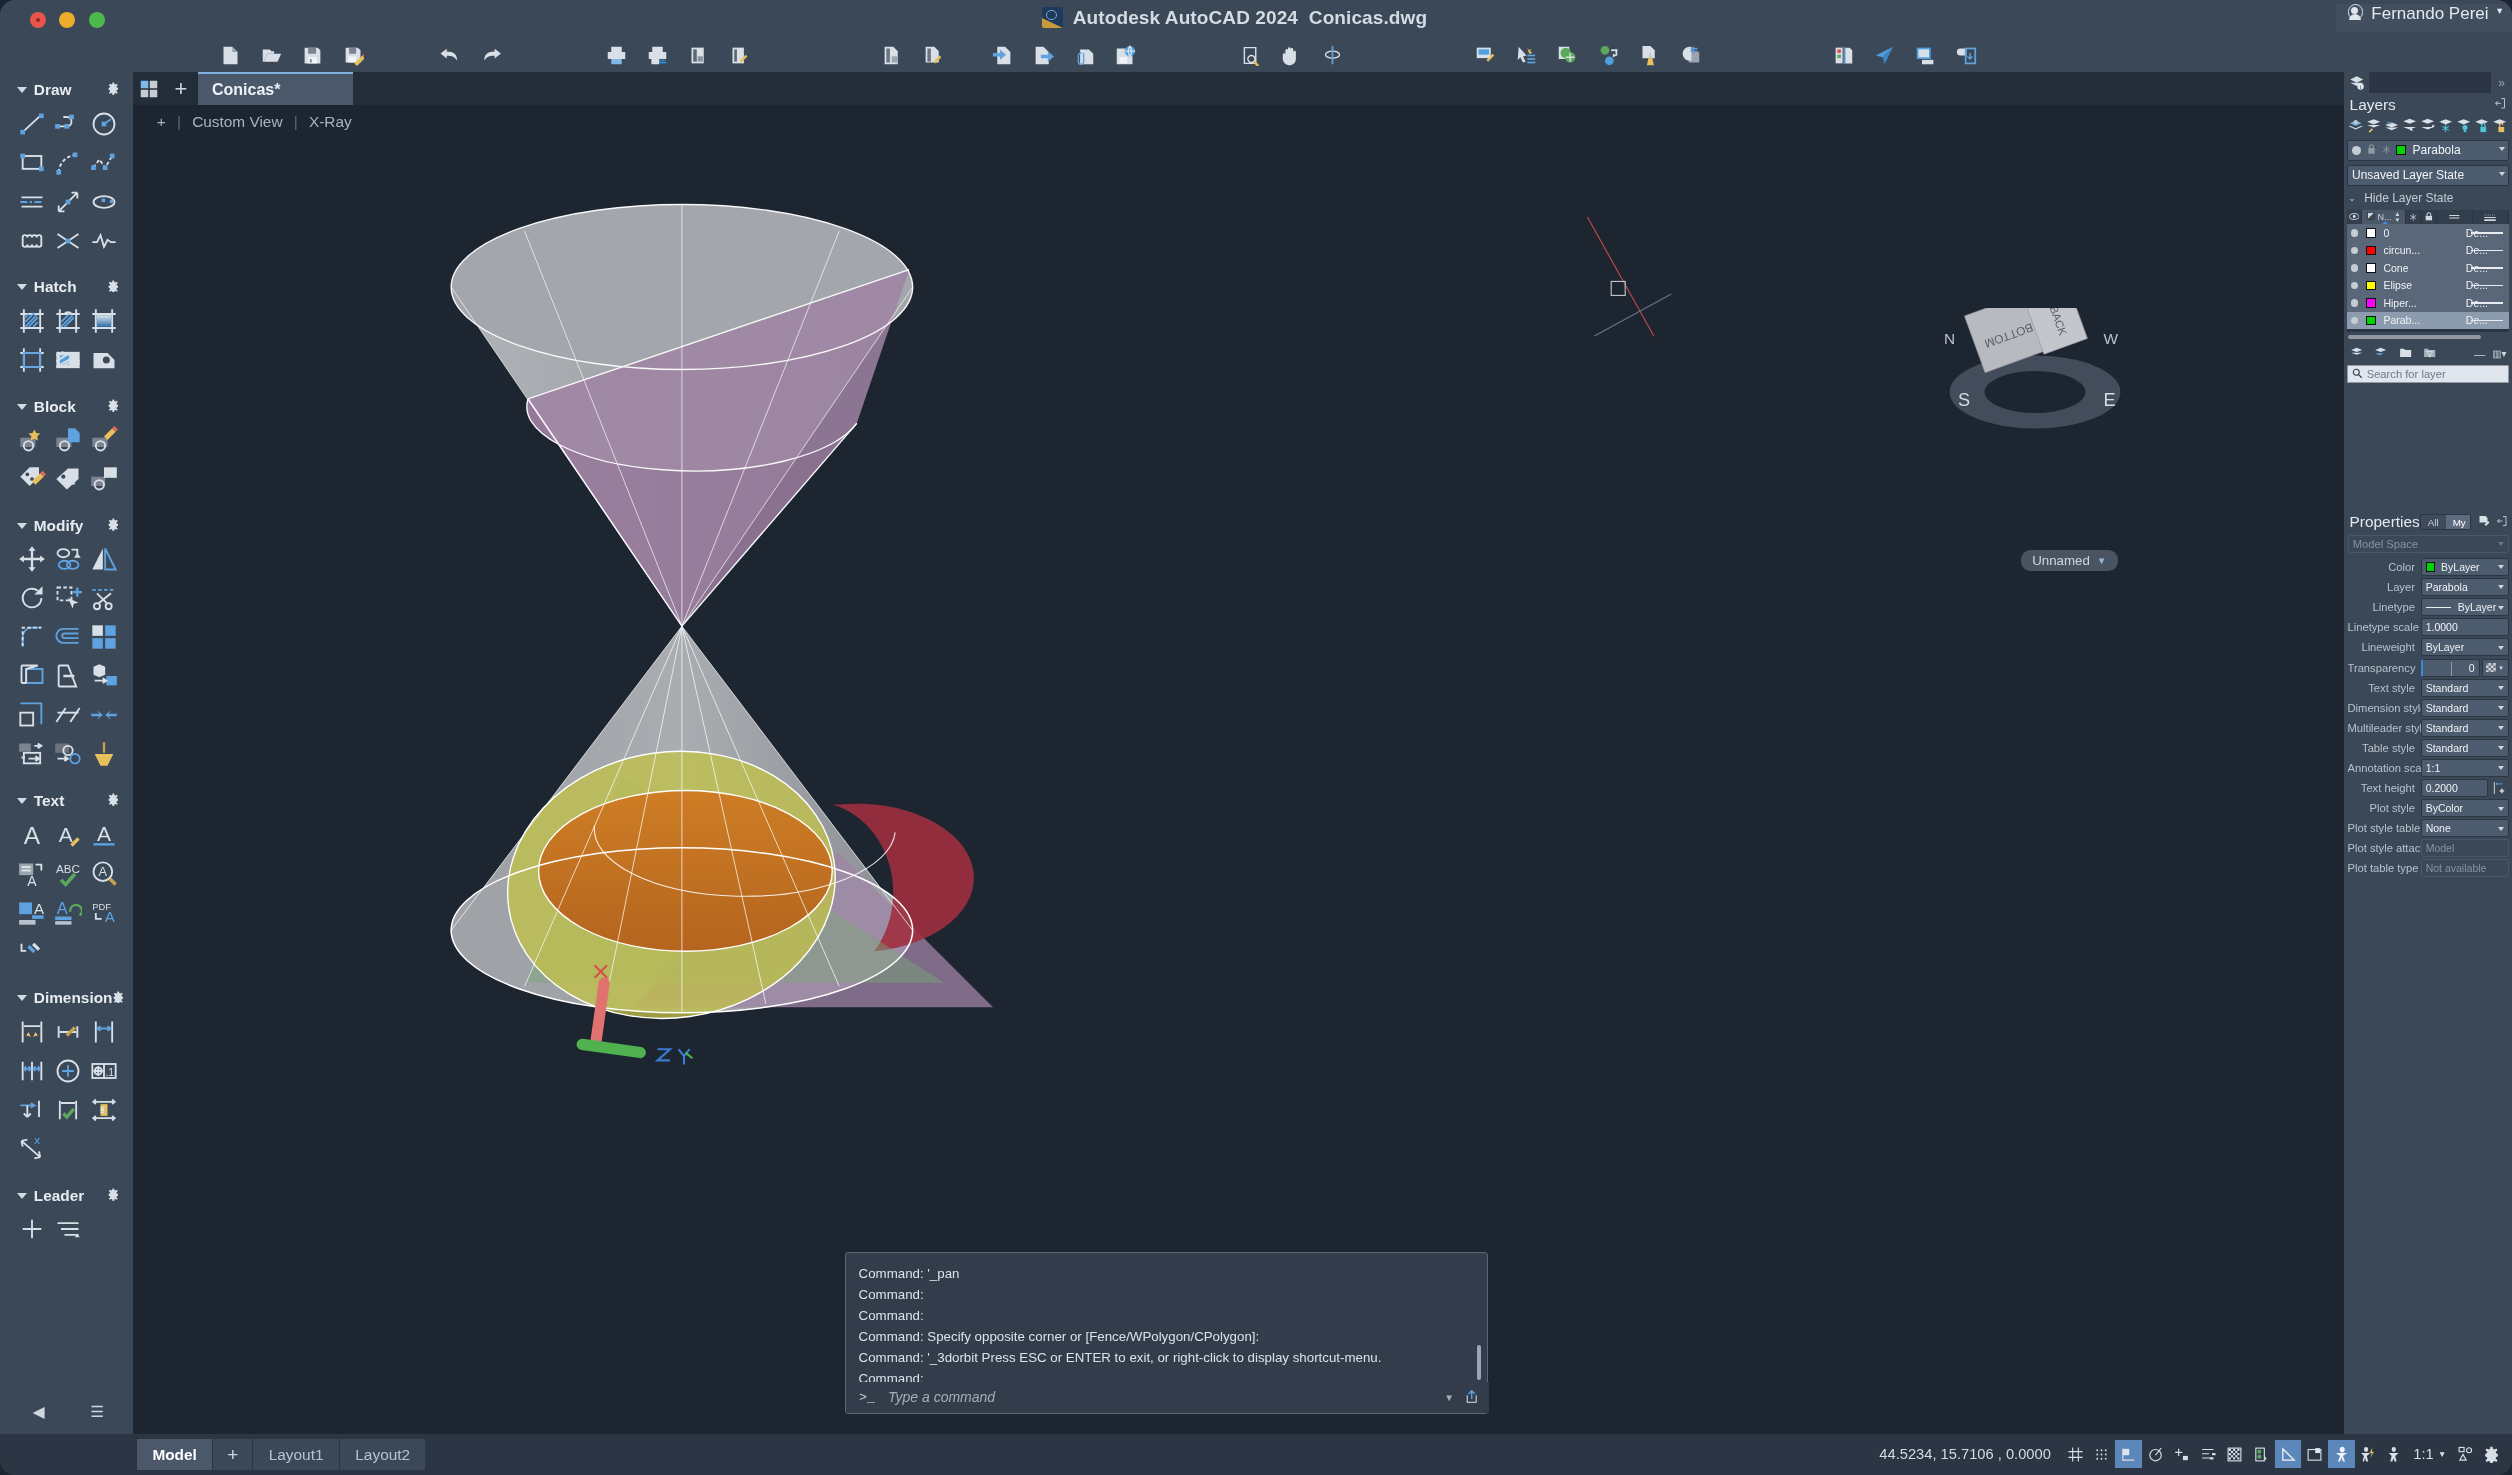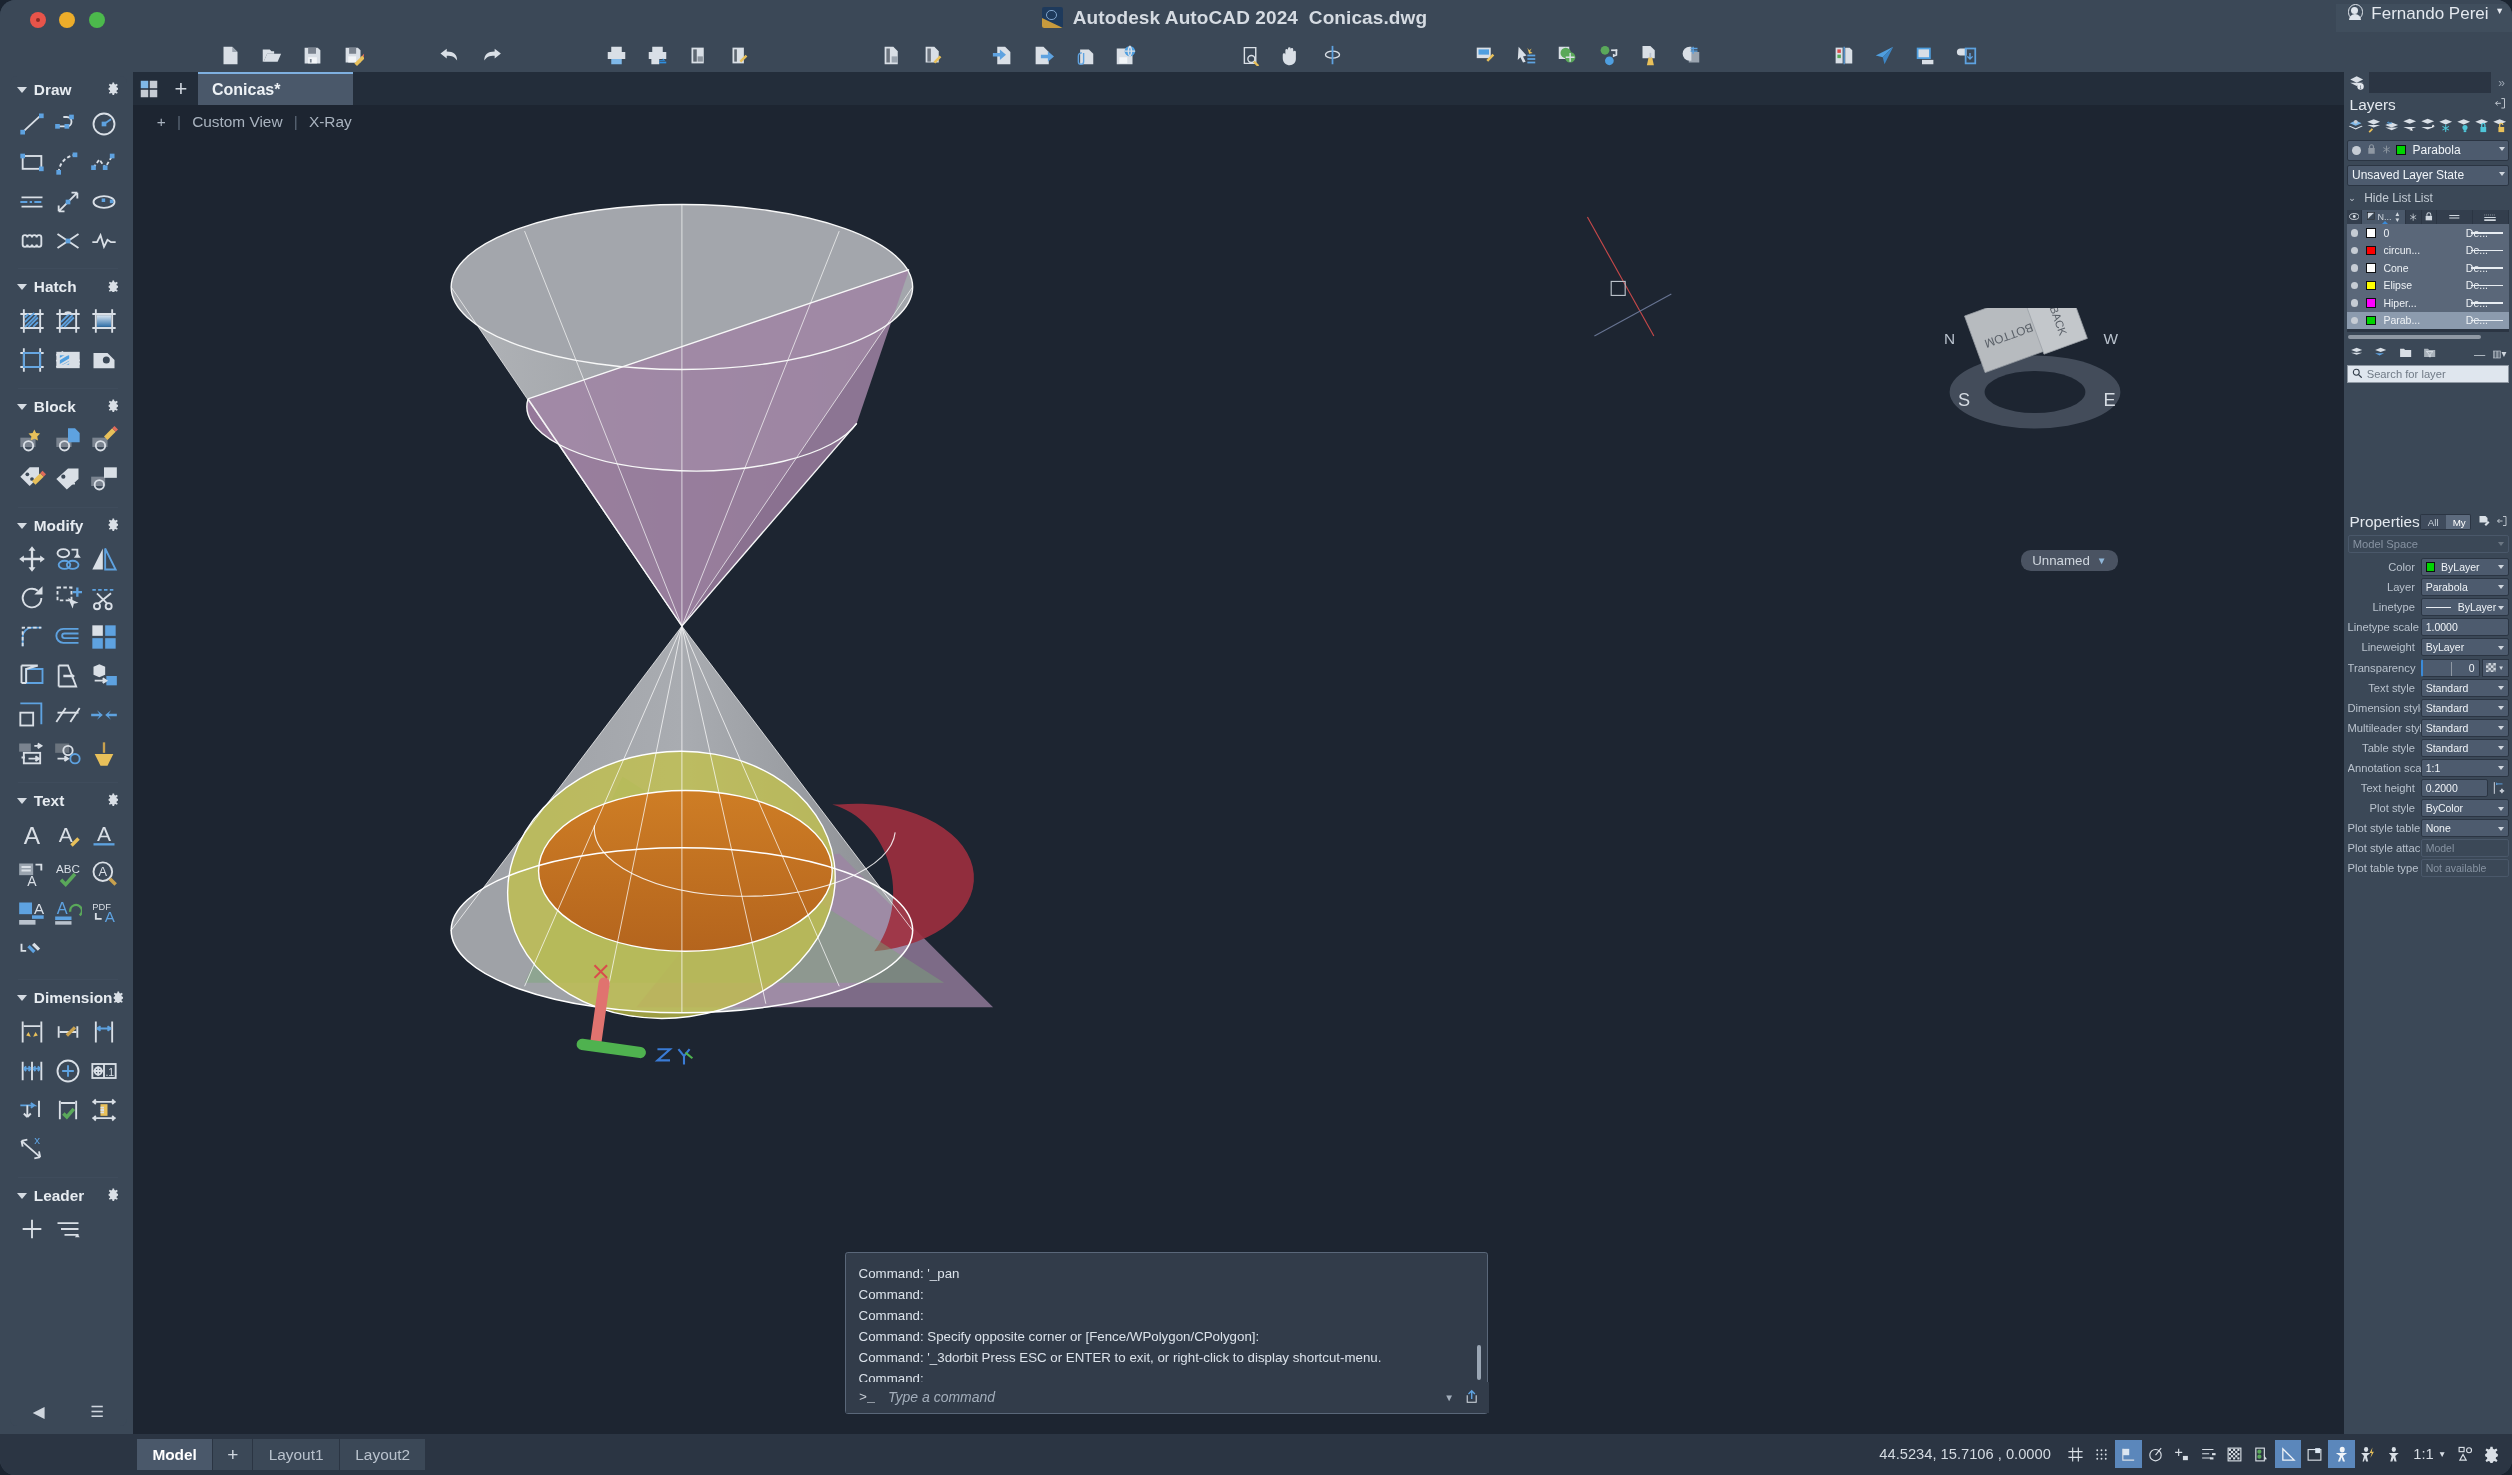--- a/index.html
+++ b/index.html
@@ -1246,21 +1246,21 @@
           <span class="caret"></span>
         </div>
 
         <div class="combo" style="margin-top:4.2px;height:21px;font-size:12px">
           <span>Unsaved Layer State</span>
           <span class="caret"></span>
         </div>
 
         <div style="display:flex;align-items:center;gap:8.4px;padding:5.6px 4.2px 4.2px 1.4px;color:#c4ccd5;font-size:12px">
           <span style="font-size:9px">⌄</span>
-          <span>Hide List List</span>
+          <span>Hide Layer State</span>
         </div>
       </div>
 
       <div id="layer-table">
         <div id="lt-head">
           <div class="lh" style="width:15.4px">
             <svg width="10.5" height="7" viewBox="0 0 18 12">
                 <ellipse class="ic" stroke-width="1.3" cx="9" cy="6" rx="8" ry="5"></ellipse>
                 <circle class="fl" cx="9" cy="6" r="2.4"></circle>
               </svg>

